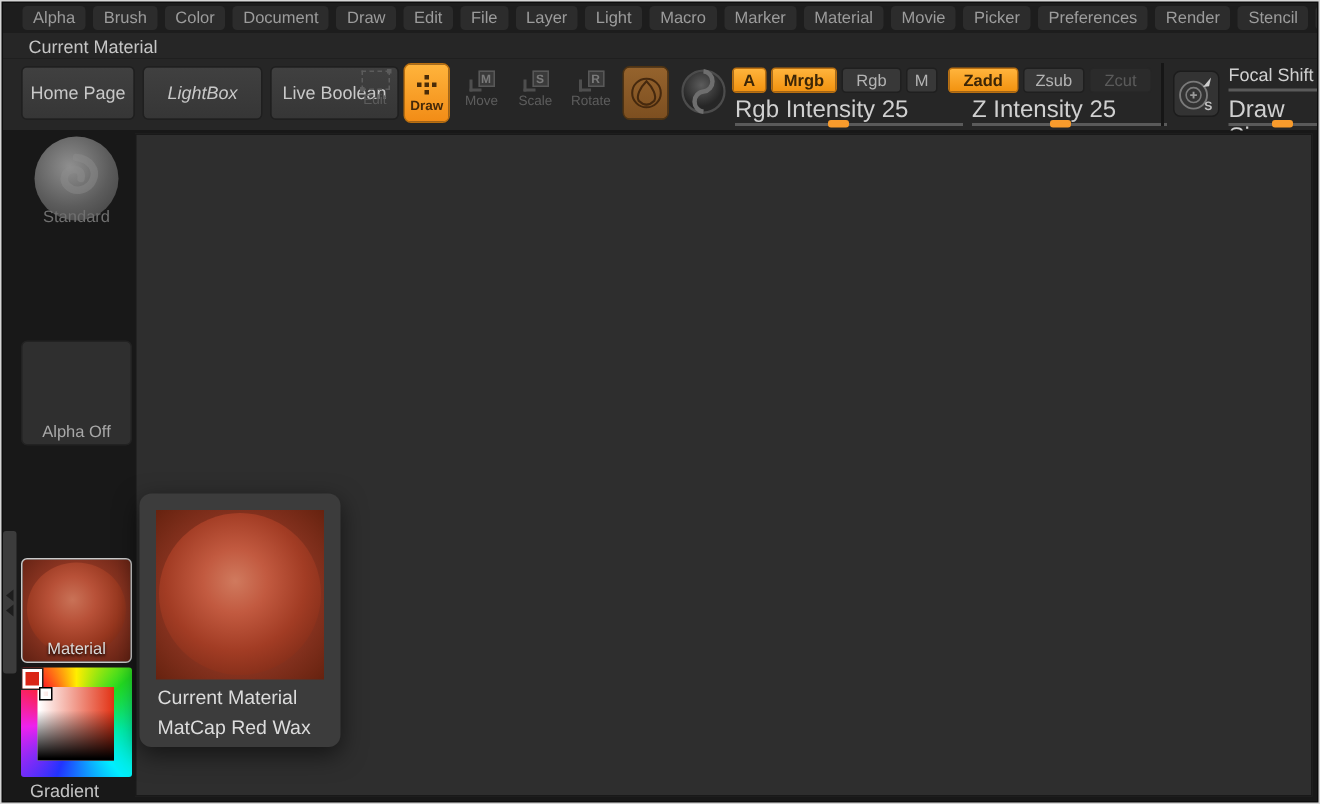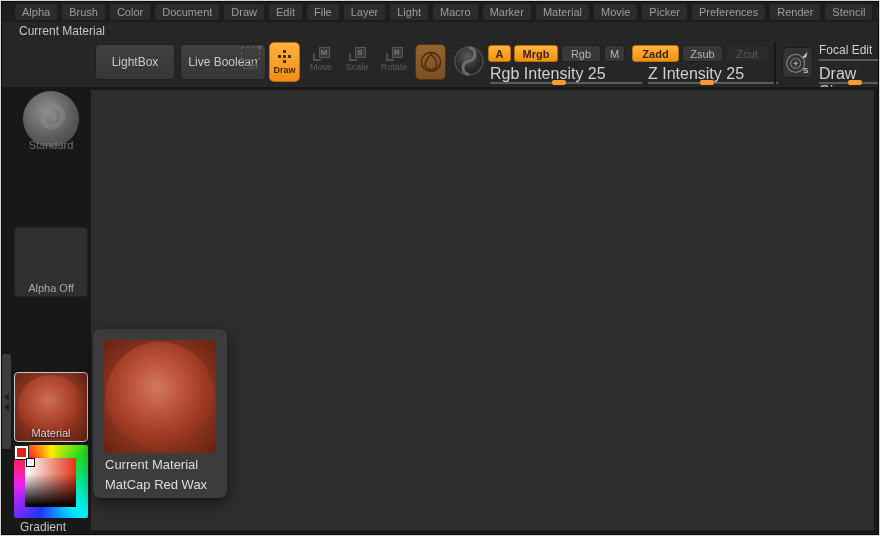--- a/index.html
+++ b/index.html
@@ -113,21 +113,24 @@
       <span class="menu-item">Render</span>
       <span class="menu-item">Stencil</span>
       <span class="menu-item">Stroke</span>
     </div>
 
   <div class="titlerow">
     <span>Current Material</span>
   </div>
 
   <div class="toolbar">
-    <div class="tb-btn" style="left:93px;top:5px;width:80px;">
+    <div class="tb-btn" style="left:12px;top:5px;width:76px;">
+        <span>Home Page</span>
+      </div>
+    <div class="tb-btn" style="left:93px;top:5px;width:80px;font-style:italic;">
         <span>LightBox</span>
       </div>
     <div class="tb-btn" style="left:178px;top:5px;width:86px;">
         <span>Live Boolean</span>
       </div>
 
     <div class="mode" style="left:232px;top:8px;">
       <span class="editicon">
           <b></b>
           <u></u>
@@ -223,21 +226,21 @@
     <div class="iconbox" style="left:780px;top:8px;width:31px;height:31px;">
       <svg width="27" height="27" viewBox="0 0 30 30">
         <circle cx="13" cy="16" r="10" fill="none" stroke="#7a7a7a" stroke-width="1.4"></circle>
         <circle cx="13" cy="16" r="5.5" fill="none" stroke="#7a7a7a" stroke-width="1.2"></circle>
         <path d="M13 13.5 v5 M10.5 16 h5" stroke="#9a9a9a" stroke-width="1.4"></path>
         <path d="M20 10 L26 3 L24.5 9.5 Z" fill="#cfcfcf"></path>
         <text x="21" y="27" font-size="9" font-weight="bold" fill="#c0c0c0">S</text>
       </svg>
     </div>
 
-    <span class="sl-label" style="left:817px;top:4px;font-size:12px;">Focal Edit</span>
+    <span class="sl-label" style="left:817px;top:4px;font-size:12px;">Focal Shift</span>
     <div class="sl-track" style="left:817px;top:20px;width:59px;"></div>
     <span class="sl-label" style="left:817px;top:26px;font-size:16px;">Draw Size</span>
     <div class="sl-track" style="left:817px;top:43px;width:59px;"></div>
     <div class="sl-handle" style="left:846px;top:41px;"></div>
   </div>
 
   <div class="main">
     <div class="canvas"></div>
 
     <div class="tile" style="top:2px;height:64px;">

